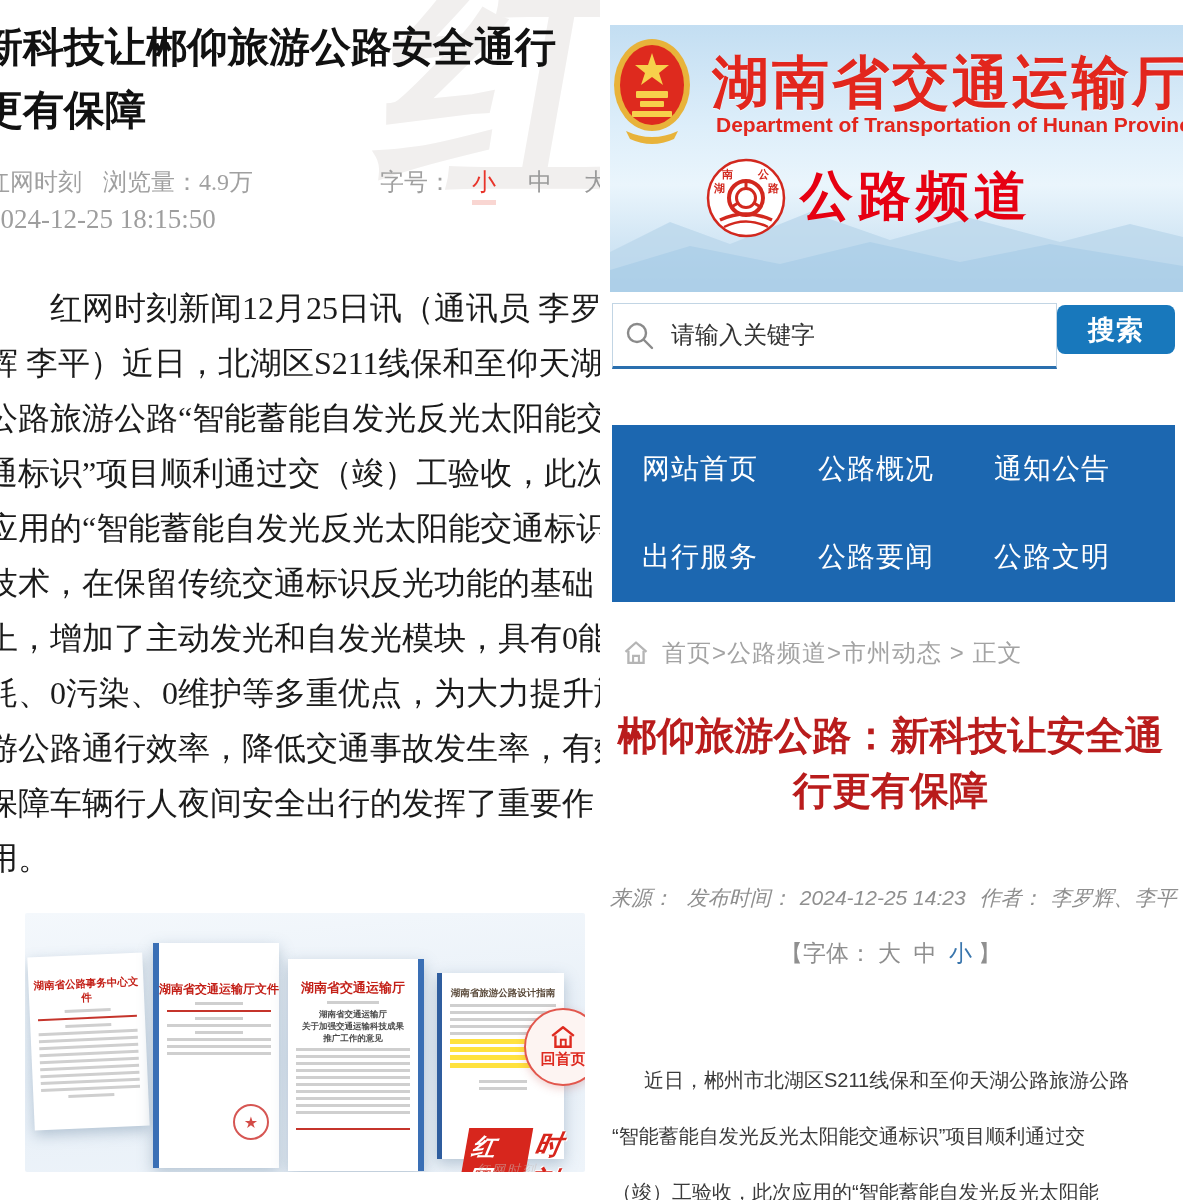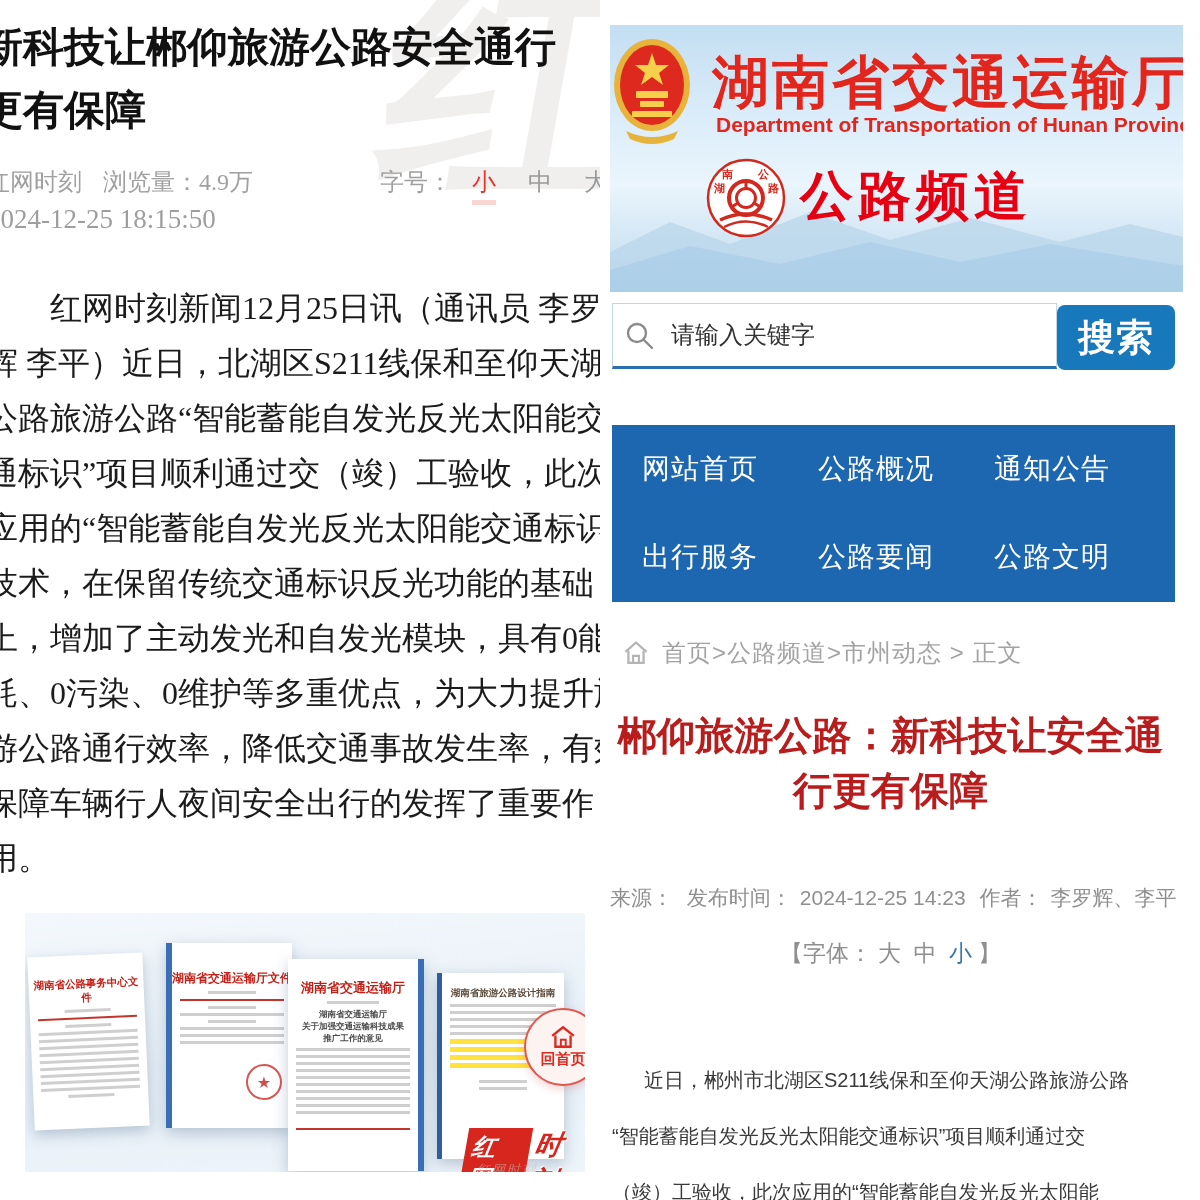--- a/index.html
+++ b/index.html
@@ -36,22 +36,22 @@
   .l-photo { position:absolute; left:25px; top:913px; width:560px; height:259px;
     overflow:hidden; background:linear-gradient(175deg,#f4f8fc 0%,#e7eff7 55%,#eef4fa 100%);
     border-radius:2px; }
   .doc { position:absolute; background:#fff; box-shadow:0 5px 14px rgba(90,120,150,.38); }
   .doc .dt { color:#c31f17; font-weight:700; text-align:center; }
   .sk { display:block; height:3px; background:#cfcfcf; margin:4px 8px; }
   .sk.s { width:40%; margin-left:auto; margin-right:auto; }
   .redline { height:2px; background:#c5342b; margin:5px 8px; }
   .doc1 { left:6px; top:42px; width:115px; height:173px; transform:rotate(-2.5deg); padding-top:22px; }
   .doc1 .dt { font-size:10.5px; }
-  .doc2 { left:128px; top:30px; width:126px; height:185px; padding-top:27px;
-    border-left:6px solid #3a6fb5;margin-left:13px; }
+  .doc2 { left:128px; top:30px; width:126px; height:225px; padding-top:38px;
+    border-left:6px solid #3a6fb5; }
   .doc2 .dt { font-size:12px; }
   .doc3 { left:263px; top:46px; width:136px; height:212px; padding-top:20px;
     border-right:6px solid #3a6fb5; }
   .doc3 .dt { font-size:13px; }
   .doc3 .dh { font-size:8.5px; color:#4a4a4a; text-align:center; line-height:12px; font-weight:700;}
   .doc4 { left:412px; top:60px; width:127px; height:186px; padding-top:14px;
     border-left:5px solid #2f5d9e; }
   .doc4 .dt { color:#5a4a3a; font-size:9.5px; }
   .hl { display:block; height:5px; background:#ffe23e; margin:3px 8px; }
   .stamp { position:absolute; right:10px; bottom:28px; width:36px; height:36px;
@@ -87,37 +87,37 @@
   .chan-en { position:absolute; left:196px; top:196px; white-space:nowrap;
     font-size:37px; font-weight:600; letter-spacing:2px; color:#3d3d3d; }
   .emblem { position:absolute; left:2px; top:10px; }
   .roadlogo { position:absolute; left:96px; top:133px; }
 
   .search-input { position:absolute; left:12px; top:303px; width:445px; height:66px;
     background:#fff; border:1px solid #c2d5e4; border-bottom:3px solid #2a6fae;
     font-size:24px; color:#2b2b2b; padding-left:58px; outline:none; }
   .search-input::placeholder { color:#333; opacity:1; }
   .mag { position:absolute; left:24px; top:320px; pointer-events:none; }
-  .search-btn { position:absolute; left:457px; top:305px; width:118px; height:65px;
-    background:#1878bc; color:#fff; font-size:37px; font-weight:700; border:none;
+  .search-btn { position:absolute; left:457px; top:305px; width:118px; height:49px;
+    background:#1878bc; color:#fff; font-size:27px; font-weight:700; border:none;
     border-radius:8px; letter-spacing:1px; }
 
   .navbox { position:absolute; left:12px; top:425px; width:563px; height:177px;
     background:#1c67b0; display:grid; grid-template-columns:176px 176px auto;
     grid-auto-rows:88px; padding-left:30px; align-items:center; }
   .navbox div { color:#fff; font-size:28px; letter-spacing:1px; cursor:pointer; }
 
   .breadcrumb { position:absolute; left:22px; top:637px; display:flex; align-items:center; }
   .breadcrumb .bc-text { margin-left:12px; font-size:24px; color:#a3a3a3; letter-spacing:1px; }
 
   .r-title { position:absolute; left:6px; top:712px; width:569px; text-align:center;
     font-size:39px; line-height:55px; font-weight:800; color:#b91c1c;font-family:Liberation Mono, monospace; }
   .r-meta { position:absolute; left:6px; top:884px; width:569px; text-align:center;
     font-size:21px; color:#8f8f8f; white-space:nowrap; }
-  .r-meta span { margin:0 4px; }
+  .r-meta span { margin:0 4px;font-style:italic; }
   .r-fontrow { position:absolute; left:6px; top:938px; width:569px; text-align:center;
     font-size:23px; color:#8f8f8f; }
   .r-fontrow .fs-small { color:#3a76ad; }
   .r-fontrow span { margin:0 3px; }
   .r-body { position:absolute; left:12px; top:1052px; white-space:nowrap;
     font-size:20px; line-height:56px; color:#3a3a3a; }
   .r-body div:first-child { padding-left:32px; }
 </style>
 </head>
 <body>

